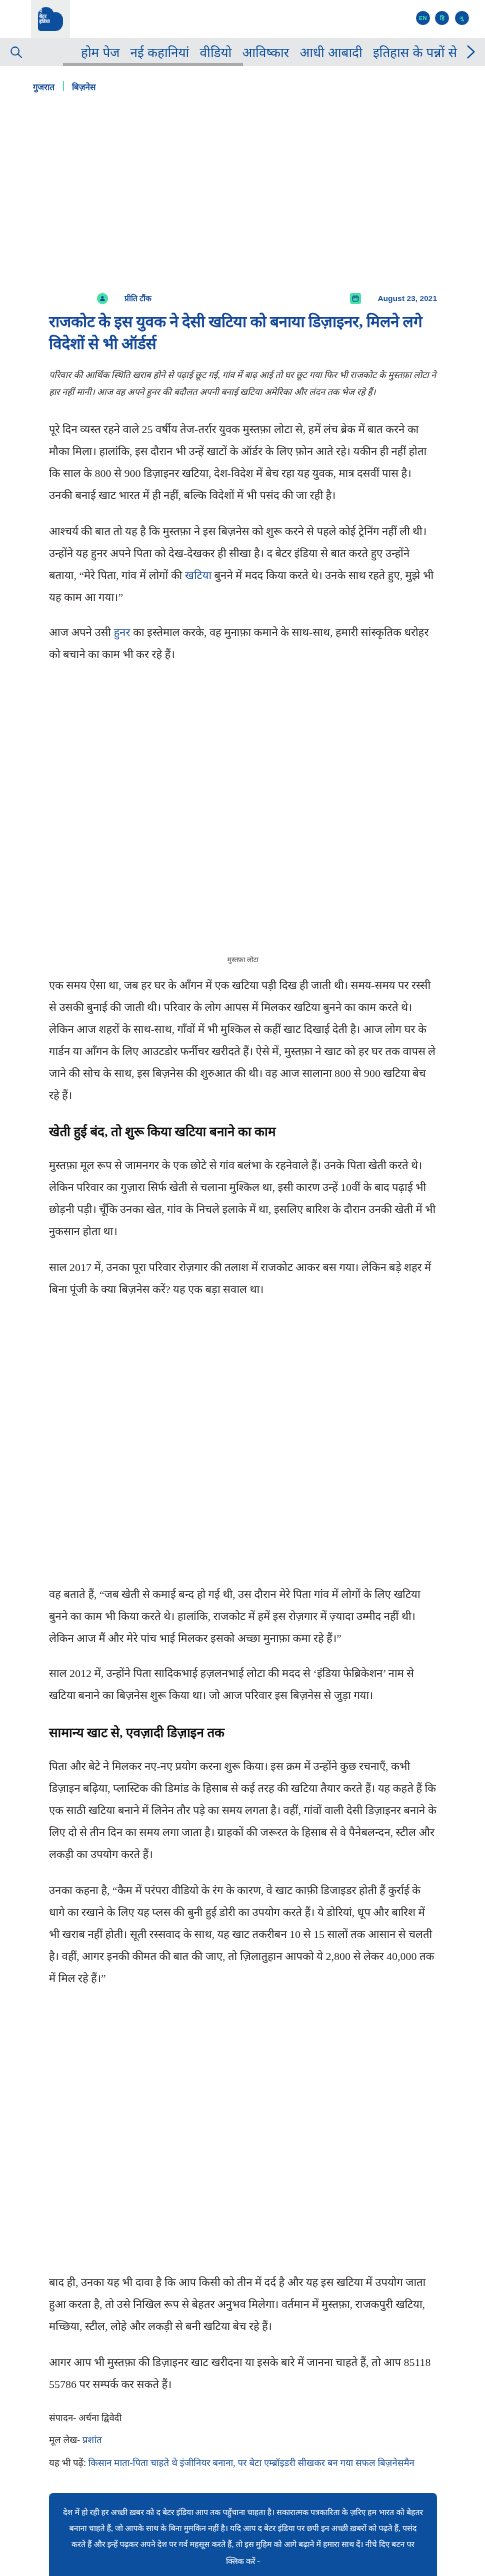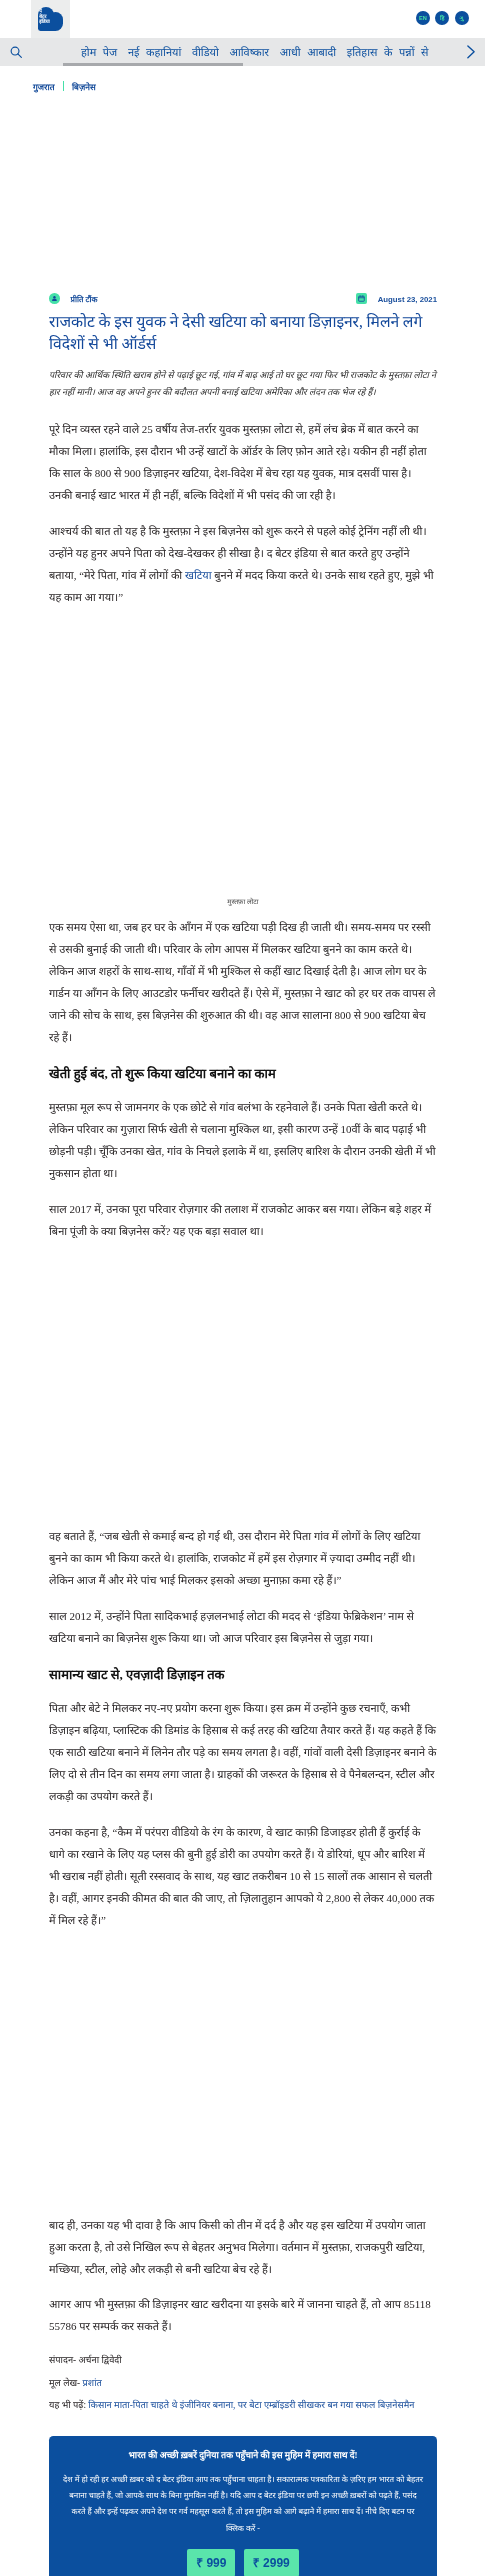--- a/index.html
+++ b/index.html
@@ -106,22 +106,22 @@
   }
   .nav-search svg { display: block; }
   .nav-links {
     display: flex;
     align-items: center;
     gap: 10.6px;
     margin-left: 50px;
   }
   .nav-link {
     color: #0b4f9e;
-    font-family: Liberation Mono, monospace;
-    font-size: 11px;
+    font-family: Liberation Sans, sans-serif;
+    font-size: 13px;
     font-weight: 500;
     white-space: nowrap;
     cursor: pointer;
     text-decoration: none;
   }
   .nav-arrow {
     position: absolute;
     right: 10px;
     top: 5.6px;
     cursor: pointer;
@@ -166,22 +166,23 @@
 
   .meta-row {
     display: flex;
     align-items: center;
     justify-content: space-between;
     margin: 0 0 7.5px 0;
     padding-top: 2.5px;
   }
   .meta-left, .meta-right {
     display: flex;
-    align-items: flex-end;
-    gap: 11px;
+    align-items: center;
+    gap: 17px;
+    margin-left: 48px;
   }
   .meta-ico {
     width: 10.6px;
     height: 10.6px;
     border-radius: 50%;
     background: #45e0a8;
     display: flex;
     align-items: center;
     justify-content: center;
     flex: none;
@@ -201,21 +202,21 @@
     font-weight: 700;
     font-family: "Liberation Sans", sans-serif;
   }
 
   h1.title {
     margin: 0 0 12.5px 0;
     color: #13489a;
     font-family: "Liberation Serif", serif;
     font-size: 15.7px;
     line-height: 1.38;
-    font-weight: 400;
+    font-weight: 700;
     letter-spacing: -0.1px;
   }
 
   p.excerpt {
     margin: 0 0 16.3px 0;
     font-style: italic;
     font-size: 9px;
     line-height: 1.92;
     color: #2b2b2b;
   }
@@ -392,20 +393,23 @@
   <h1 class="title">राजकोट के इस युवक ने देसी खटिया को बनाया डिज़ाइनर, मिलने लगे विदेशों से भी ऑर्डर्स</h1>
 
   <p class="excerpt">परिवार की आर्थिक स्थिति खराब होने से पढ़ाई छूट गई, गांव में बाढ़ आई तो घर छूट गया फिर भी राजकोट के मुस्तफ़ा लोटा ने हार नहीं मानी। आज वह अपने हुनर की बदौलत अपनी बनाई खटिया अमेरिका और लंदन तक भेज रहे हैं।</p>
 
   <p class="body">पूरे दिन व्यस्त रहने वाले 25 वर्षीय तेज-तर्रार युवक मुस्तफ़ा लोटा से, हमें लंच ब्रेक में बात करने का मौका मिला। हालांकि, इस दौरान भी उन्हें खाटों के ऑर्डर के लिए फ़ोन आते रहे। यकीन ही नहीं होता कि साल के 800 से 900 डिज़ाइनर खटिया, देश-विदेश में बेच रहा यह युवक, मात्र दसवीं पास है। उनकी बनाई खाट भारत में ही नहीं, बल्कि विदेशों में भी पसंद की जा रही है।</p>
 
   <p class="body">
     <span>आश्चर्य की बात तो यह है कि मुस्तफ़ा ने इस बिज़नेस को शुरू करने से पहले कोई ट्रेनिंग नहीं ली थी। उन्होंने यह हुनर अपने पिता को देख-देखकर ही सीखा है। </span><b>द बेटर इंडिया</b><span> से बात करते हुए उन्होंने बताया, “मेरे पिता, गांव में लोगों की </span><a class="inline">खटिया</a><span> बुनने में मदद किया करते थे। उनके साथ रहते हुए, मुझे भी यह काम आ गया।”</span>
   </p>
 
+  <p class="body">
+    <span>आज अपने उसी </span><a class="inline">हुनर</a><span> का इस्तेमाल करके, वह मुनाफ़ा कमाने के साथ-साथ, हमारी सांस्कृतिक धरोहर को बचाने का काम भी कर रहे हैं।</span>
+  </p>
 
   <div class="figure">
     <div class="ph"></div>
     <div class="figcap">मुस्तफ़ा लोटा</div>
   </div>
 
   <p class="body">एक समय ऐसा था, जब हर घर के आँगन में एक खटिया पड़ी दिख ही जाती थी। समय-समय पर रस्सी से उसकी बुनाई की जाती थी। परिवार के लोग आपस में मिलकर खटिया बुनने का काम करते थे। लेकिन आज शहरों के साथ-साथ, गाँवों में भी मुश्किल से कहीं खाट दिखाई देती है। आज लोग घर के गार्डन या आँगन के लिए आउटडोर फर्नीचर खरीदते हैं। ऐसे में, मुस्तफ़ा ने खाट को हर घर तक वापस ले जाने की सोच के साथ, इस बिज़नेस की शुरुआत की थी। वह आज सालाना 800 से 900 खटिया बेच रहे हैं।</p>
 
   <h2 class="subhead">खेती हुई बंद, तो शुरू किया खटिया बनाने का काम</h2>
 
@@ -439,21 +443,20 @@
     <span>मूल लेख-</span>
     <a class="inline">प्रशांत</a>
   </p>
 
   <p class="readalso">
     <span>यह भी पढ़ें: </span><a class="inline">किसान माता-पिता चाहते थे इंजीनियर बनाना, पर बेटा एम्ब्रॉइडरी सीखकर बन गया सफल बिज़नेसमैन</a>
   </p>
 
 
   <div class="cta">
-    <h3>भारत की अच्छी ख़बरें दुनिया तक पहुँचाने की इस मुहिम में हमारा साथ दें!</h3>
     <p>देश में हो रही हर अच्छी ख़बर को द बेटर इंडिया आप तक पहुँचाना चाहता है। सकारात्मक पत्रकारिता के ज़रिए हम भारत को बेहतर बनाना चाहते हैं, जो आपके साथ के बिना मुमकिन नहीं है। यदि आप द बेटर इंडिया पर छपी इन अच्छी ख़बरों को पढ़ते हैं, पसंद करते हैं और इन्हें पढ़कर अपने देश पर गर्व महसूस करते हैं, तो इस मुहिम को आगे बढ़ाने में हमारा साथ दें। नीचे दिए बटन पर क्लिक करें -</p>
     <div class="cta-btns">
       <button class="cta-btn">₹  999</button>
       <button class="cta-btn">₹  2999</button>
     </div>
     <div class="cta-foot"></div>
   </div>
 
 </div>
 

